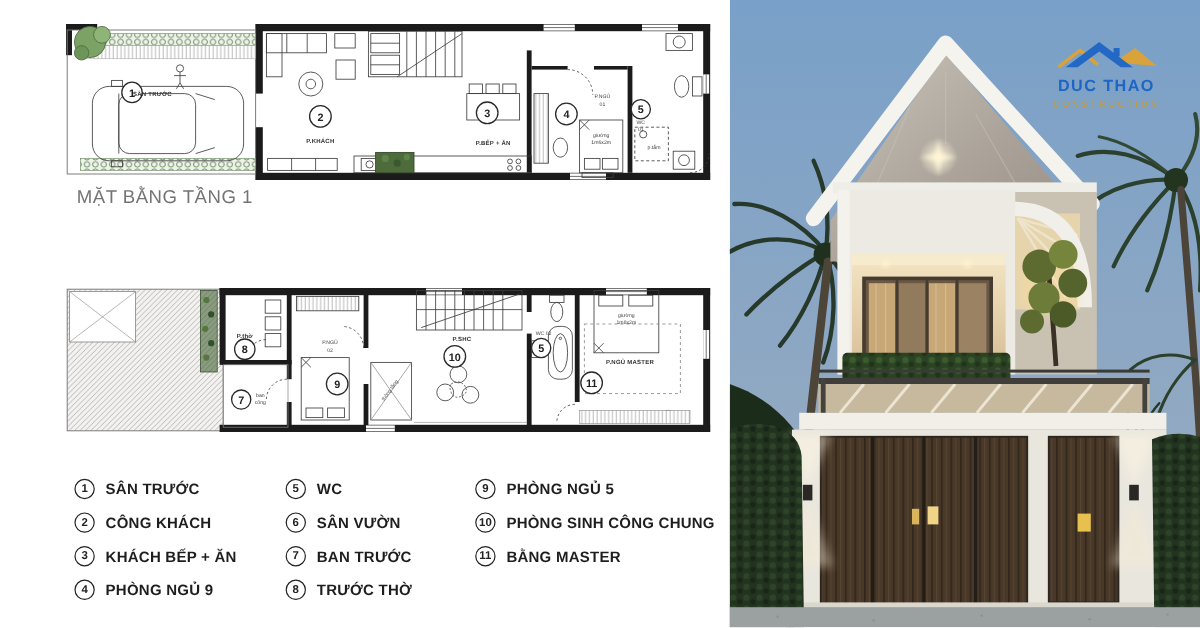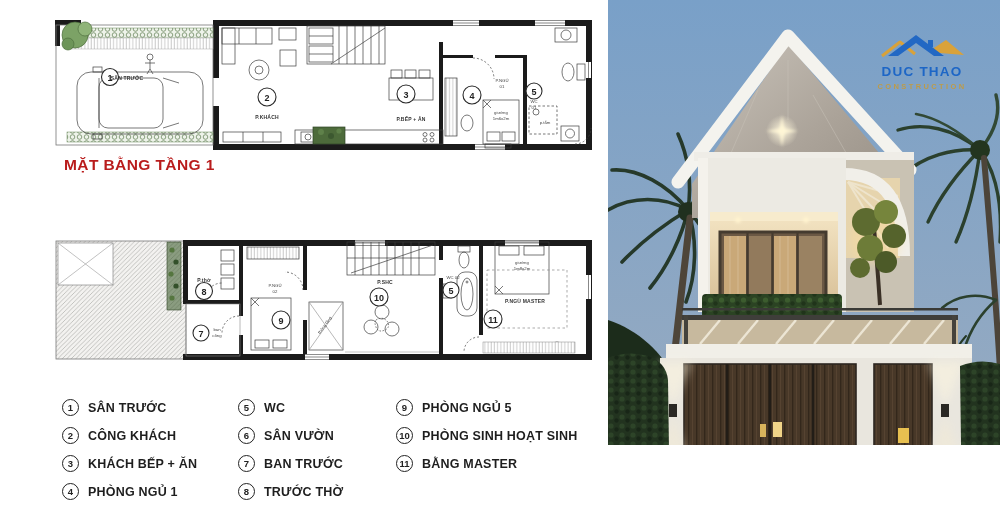--- a/index.html
+++ b/index.html
@@ -3,35 +3,35 @@
 <meta charset="utf-8">
 <style>
   html,body{margin:0;padding:0;background:#ffffff;}
   .app{position:relative;width:1000px;height:523px;background:#ffffff;overflow:hidden;
        font-family:"Liberation Sans","DejaVu Sans",sans-serif;}
   
   .plans{position:absolute;left:0;top:0;width:608px;height:523px;background:#ffffff;}
   .plan-svg{position:absolute;left:55px;}
   #plan1-svg{top:20px;}
   #plan2-svg{top:240px;}
-  .plan-title{position:absolute;left:64px;font-size:15.5px;font-weight:700;color:#b91c1c;letter-spacing:.4px;}
+  .plan-title{position:absolute;left:64px;font-size:15.5px;font-weight:400;color:#737373;letter-spacing:.4px;}
   #plan1-title{top:156px;}
   #plan2-title{top:364px;}
   
   .legend{position:absolute;left:62px;top:399px;width:540px;display:flex;}
   .legend-col{display:flex;flex-direction:column;}
   .legend-col.c1{width:176px;}
   .legend-col.c2{width:158px;}
   .legend-col.c3{width:206px;}
   .legend-item{display:flex;align-items:center;height:17px;margin-bottom:11px;}
   .legend-num{flex:0 0 auto;width:17px;height:17px;border:1.5px solid #222;border-radius:50%;
       display:flex;align-items:center;justify-content:center;font-size:9.5px;font-weight:700;color:#222;box-sizing:border-box;}
   .legend-label{margin-left:9px;font-size:12.5px;font-weight:700;color:#1e1e1e;letter-spacing:.2px;white-space:nowrap;}
   
-  .render{position:absolute;left:608px;top:0;width:392px;height:445px;overflow:hidden;}
+  .render{position:absolute;left:608px;top:0;width:392px;height:523px;overflow:hidden;}
   
   text.callout{font-size:9px;font-weight:700;fill:#222;text-anchor:middle;}
   text.tiny{font-size:5px;fill:#333;text-anchor:middle;font-weight:700;letter-spacing:.2px;}
   text.tiny2{font-size:4.3px;fill:#444;text-anchor:middle;}
   .logo-name{font-size:13.5px;font-weight:700;letter-spacing:1.2px;fill:#1d66c6;text-anchor:middle;}
   .logo-sub{font-size:7.5px;font-weight:700;letter-spacing:2.4px;fill:#c89a33;opacity:.85;text-anchor:middle;}
 </style>
 </head>
 <body>
 
@@ -357,21 +357,21 @@
         <div class="legend-item">
             <span class="legend-num">2</span>
             <span class="legend-label">CÔNG KHÁCH</span>
           </div>
         <div class="legend-item">
             <span class="legend-num">3</span>
             <span class="legend-label">KHÁCH BẾP + ĂN</span>
           </div>
         <div class="legend-item">
             <span class="legend-num">4</span>
-            <span class="legend-label">PHÒNG NGỦ 1</span>
+            <span class="legend-label">PHÒNG NGỦ 9</span>
           </div>
       </div>
       <div class="legend-col c2">
         <div class="legend-item">
             <span class="legend-num">5</span>
             <span class="legend-label">WC</span>
           </div>
         <div class="legend-item">
             <span class="legend-num">6</span>
             <span class="legend-label">SÂN VƯỜN</span>
@@ -385,21 +385,21 @@
             <span class="legend-label">TRƯỚC THỜ</span>
           </div>
       </div>
       <div class="legend-col c3">
         <div class="legend-item">
             <span class="legend-num">9</span>
             <span class="legend-label">PHÒNG NGỦ 5</span>
           </div>
         <div class="legend-item">
             <span class="legend-num">10</span>
-            <span class="legend-label">PHÒNG SINH HOẠT SINH</span>
+            <span class="legend-label">PHÒNG SINH CÔNG CHUNG</span>
           </div>
         <div class="legend-item">
             <span class="legend-num">11</span>
             <span class="legend-label">BẰNG MASTER</span>
           </div>
       </div>
     </div>
   </div>
 
   <div class="render">

